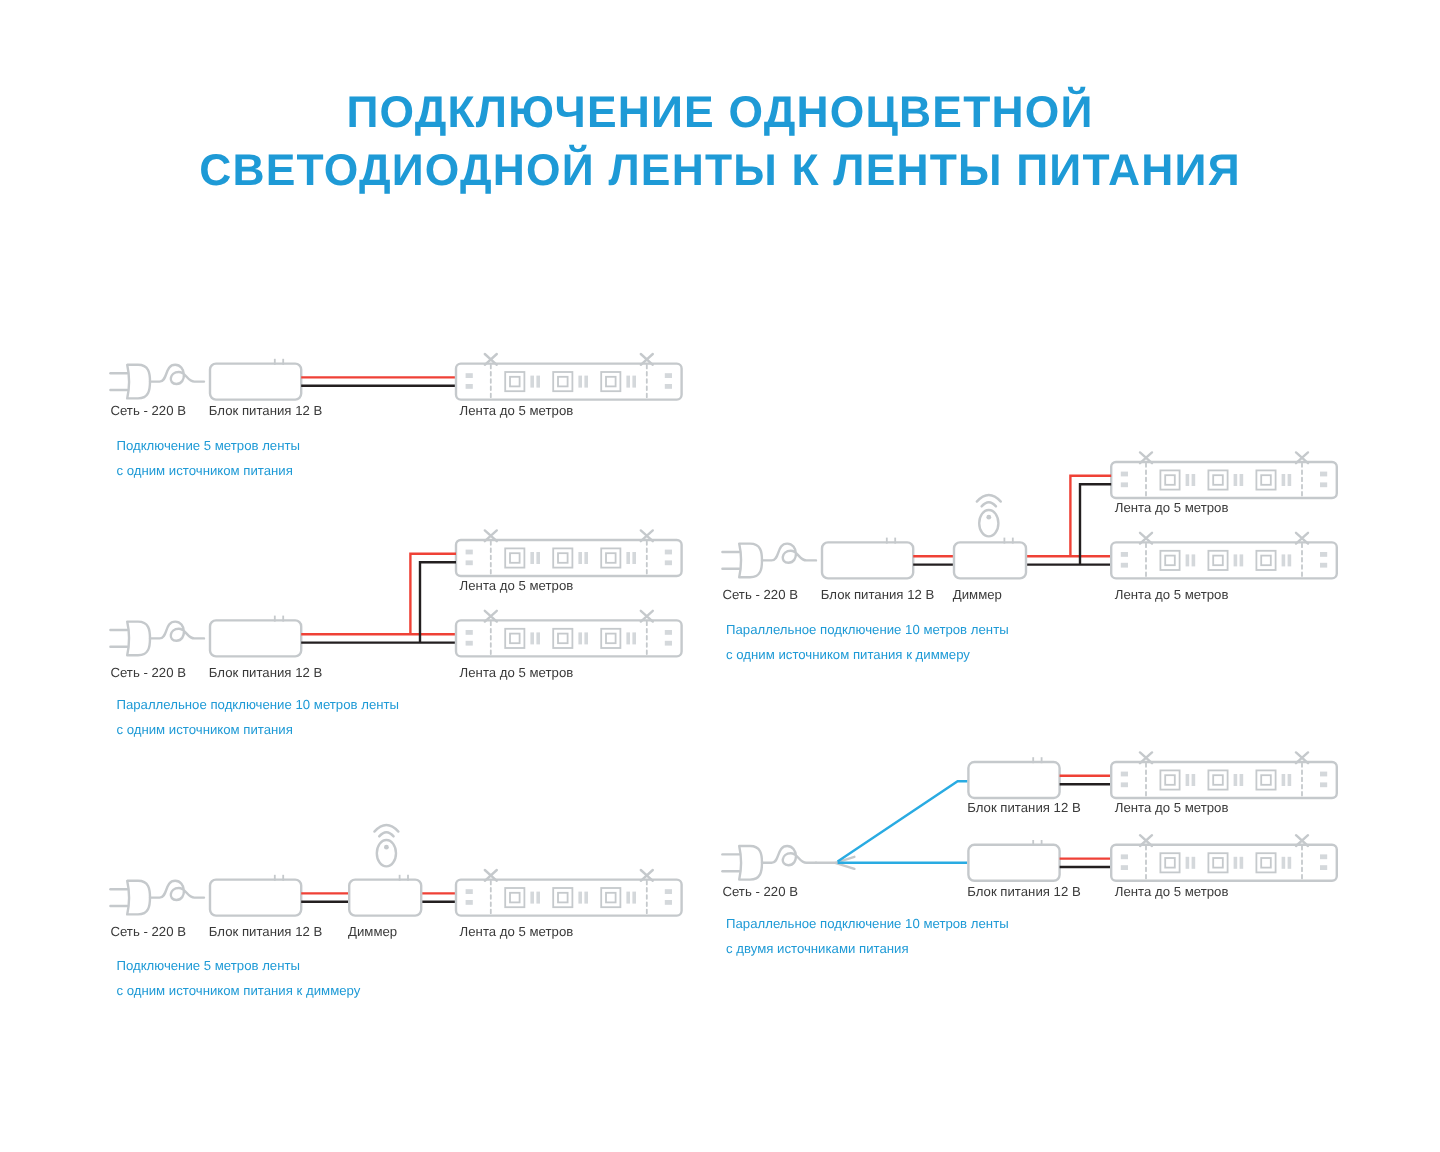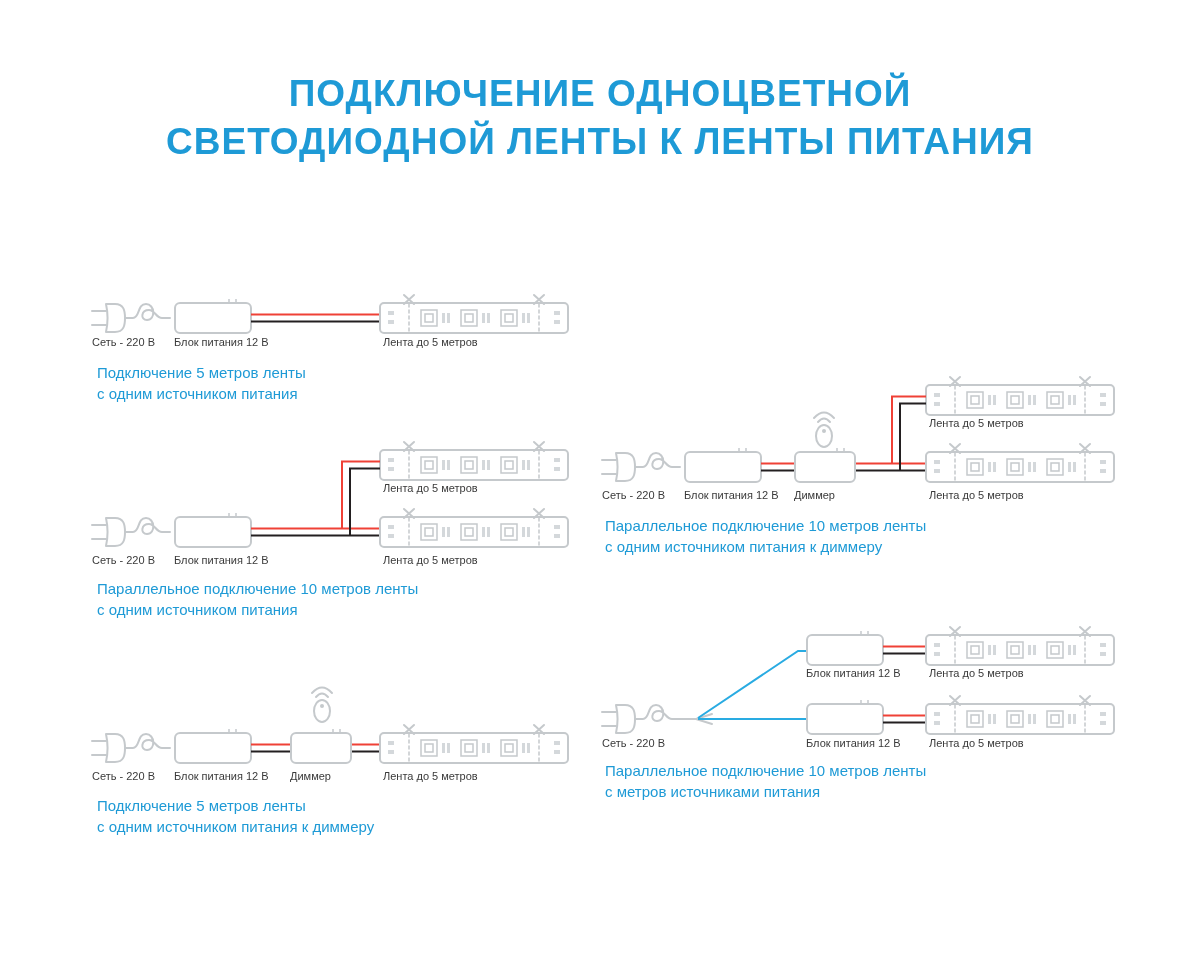--- a/index.html
+++ b/index.html
@@ -1,20 +1,20 @@
 <!DOCTYPE html>
 <html><head>
 <meta charset="utf-8">
 <style>
   html,body{margin:0;padding:0;background:#fff;}
   #page{position:relative;width:1200px;height:960px;background:#ffffff;overflow:hidden;
         font-family:"Liberation Sans",sans-serif;}
   .title{position:absolute;top:70px;left:0;width:1200px;text-align:center;
          color:#1e9ad6;font-weight:bold;font-size:37px;line-height:48px;letter-spacing:1px;}
-  .caption{position:absolute;color:#1e9ad6;font-size:15px;line-height:21px;}
+  .caption{position:absolute;color:#1e9ad6;font-size:11px;line-height:21px;}
   svg.canvas{position:absolute;left:0;top:0;}
   .outline{stroke:#c5c9cc;stroke-width:2;fill:none;stroke-linecap:round;stroke-linejoin:round;}
   .outline2{stroke:#c5c9cc;stroke-width:1.5;fill:none;}
   .fillbox{fill:#ffffff;}
   .pad{fill:#d4d8db;stroke:none;}
   .dot{fill:#c5c9cc;stroke:none;}
   .cut{stroke-dasharray:3 3;stroke-width:1.5;}
   .wire-red{stroke:#ef4136;stroke-width:2;fill:none;}
   .wire-black{stroke:#231f20;stroke-width:2;fill:none;}
   .wire-blue{stroke:#29abe2;stroke-width:2;fill:none;}
@@ -170,16 +170,16 @@
     <div>с одним источником питания к диммеру</div>
   </div>
 
   <div class="caption" style="left:605px;top:515px;">
     <div>Параллельное подключение 10 метров ленты</div>
     <div>с одним источником питания к диммеру</div>
   </div>
 
   <div class="caption" style="left:605px;top:760px;">
     <div>Параллельное подключение 10 метров ленты</div>
-    <div>с метров источниками питания</div>
+    <div>с двумя источниками питания</div>
   </div>
 
 </div>
 
 </body></html>

